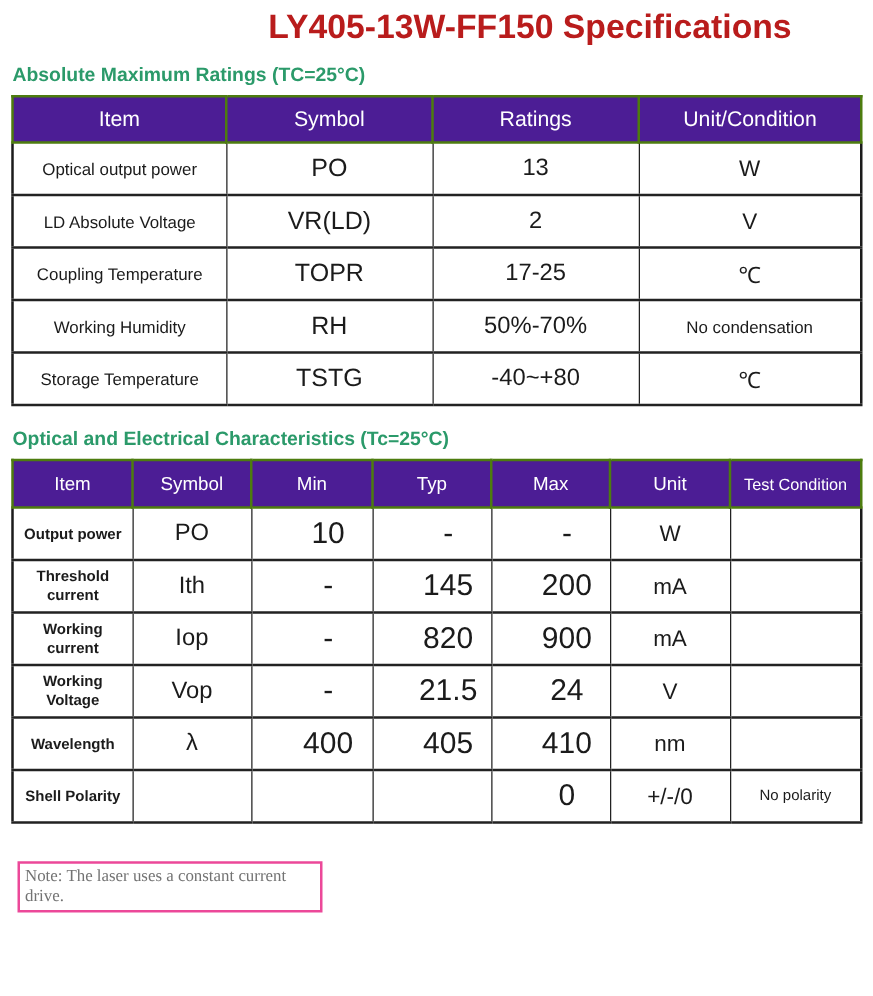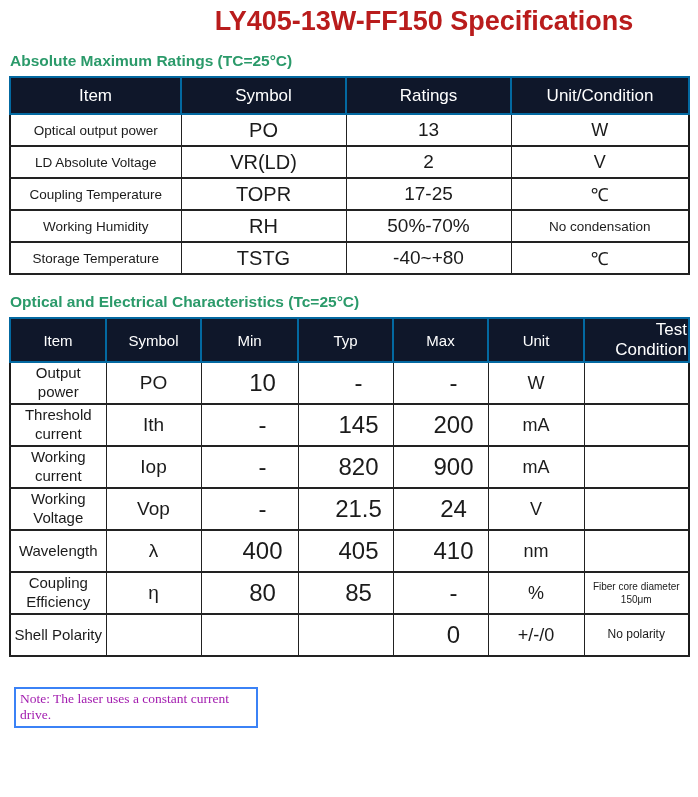--- a/index.html
+++ b/index.html
@@ -32,67 +32,67 @@
   h2.sec2 { margin-top: 18px; }
 
   table {
     border-collapse: collapse;
     table-layout: fixed;
     width: 679px;
     margin-left: 9px;
     border: 2px solid #1b1b1b;
   }
   th {
-    background: #0f172a;
+    background: #4c1d95;
     color: #ffffff;
     font-weight: 400;
-    border: 2px solid #0369a1;
+    border: 2px solid #4d7c0f;
     text-align: center;
     vertical-align: middle;
   }
   td {
     border: 2px solid #222222;
     border-left-width: 1px;
     border-right-width: 1px;
     text-align: center;
     vertical-align: middle;
     padding: 1px 3px;
     overflow: hidden;
   }
 
   
   .t1 th { height: 37px; font-size: 17px; }
-  .t1 td { height: 32px; }
+  .t1 td { height: 42px; }
   .c-item { font-size: 13.5px; }
   .c-sym  { font-size: 20px; }
   .c-rate { font-size: 19px; }
   .c-unit { font-size: 18px; }
   .c-unit.len-long { font-size: 13.5px; }
 
   
   .t2 th { height: 38px; font-size: 15px; }
-  .t2 th.h2-small { font-size: 17px; text-align: right; }
+  .t2 th.h2-small { font-size: 13px; }
   .t2 td { height: 42px; }
-  .c-item2 { font-size: 15px; line-height: 1.25; }
+  .c-item2 { font-size: 12px; line-height: 1.25; font-weight: bold; }
   .c-sym2  { font-size: 19px; }
   .c-num   { font-size: 24px; padding-left: 29px; }
   .c-unit2 { font-size: 18px; }
   .c-test  { font-size: 12px; white-space: pre-line; line-height: 1.3; }
   .c-test.multi { font-size: 10px; }
 
   .note {
     margin: 30px 0 0 14px;
     width: 244px;
-    border: 2px solid #3b82f6;
+    border: 2px solid #ec4899;
     padding: 2px 4px 3px 4px;
     font-family: "Liberation Serif", serif;
     font-size: 13.5px;
     line-height: 1.2;
     white-space: pre-line;
-    color: #a21caf;
+    color: #737373;
   }
 </style>
 </head>
 <body>
 
 <div class="page">
 
   <h1 class="title">LY405-13W-FF150 Specifications</h1>
 
   <h2 class="sec">Absolute Maximum Ratings (TC=25°C)</h2>
@@ -209,30 +209,20 @@
         <tr>
           <td class="c-item2 len-long">Wavelength</td>
           <td class="c-sym2">λ</td>
           <td class="c-num">400</td>
           <td class="c-num">405</td>
           <td class="c-num">410</td>
           <td class="c-unit2">nm</td>
           <td class="c-test"></td>
         </tr>
         <tr>
-          <td class="c-item2 len-long">Coupling Efficiency</td>
-          <td class="c-sym2">η</td>
-          <td class="c-num">80</td>
-          <td class="c-num">85</td>
-          <td class="c-num">-</td>
-          <td class="c-unit2">%</td>
-          <td class="c-test len-long multi">Fiber core diameter
-150μm</td>
-        </tr>
-        <tr>
           <td class="c-item2 len-long">Shell Polarity</td>
           <td class="c-sym2"></td>
           <td class="c-num"></td>
           <td class="c-num"></td>
           <td class="c-num">0</td>
           <td class="c-unit2">+/-/0</td>
           <td class="c-test len-long">No polarity</td>
         </tr>
       </tbody>
   </table>

